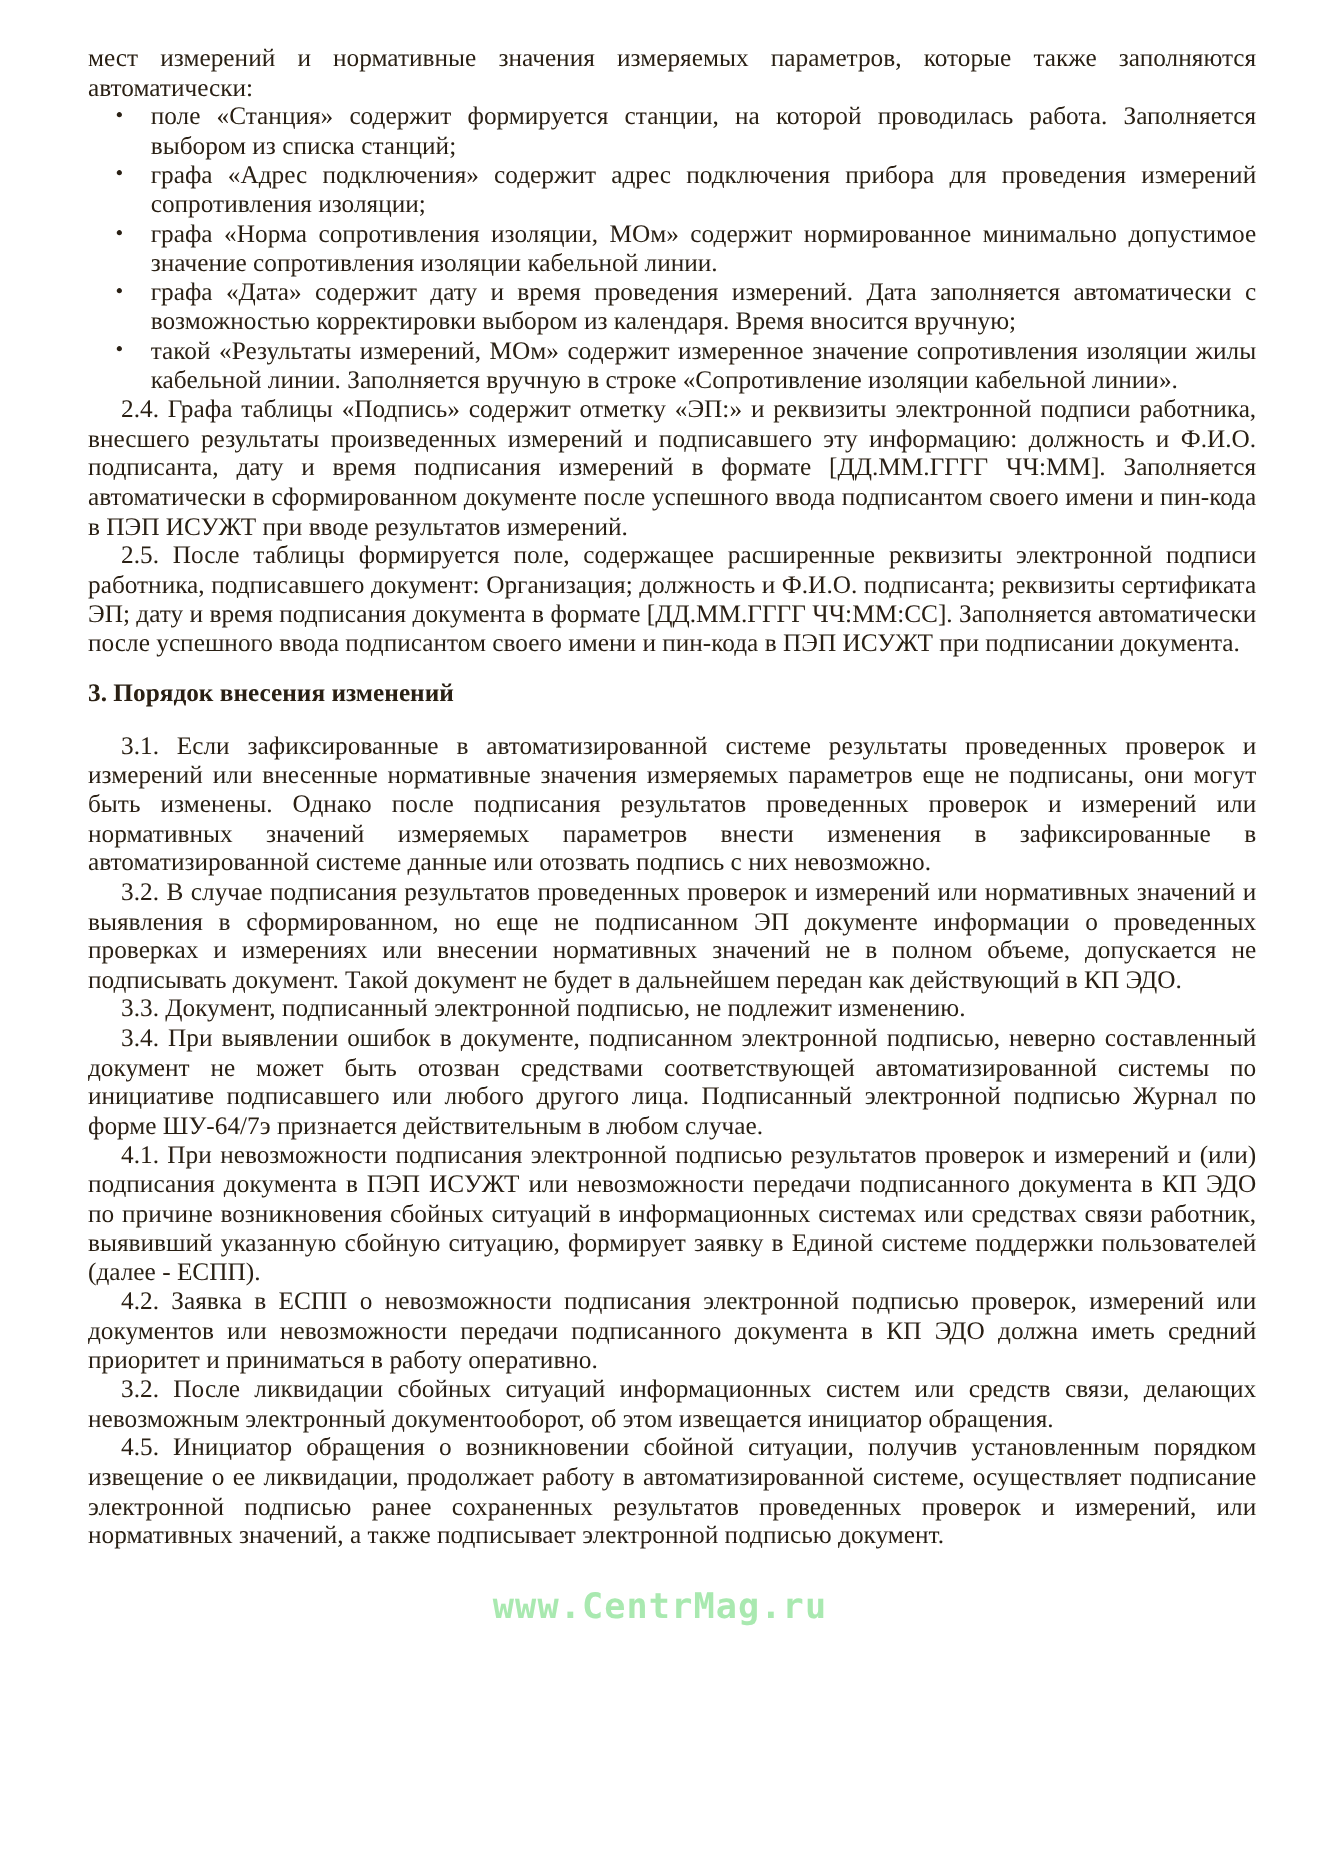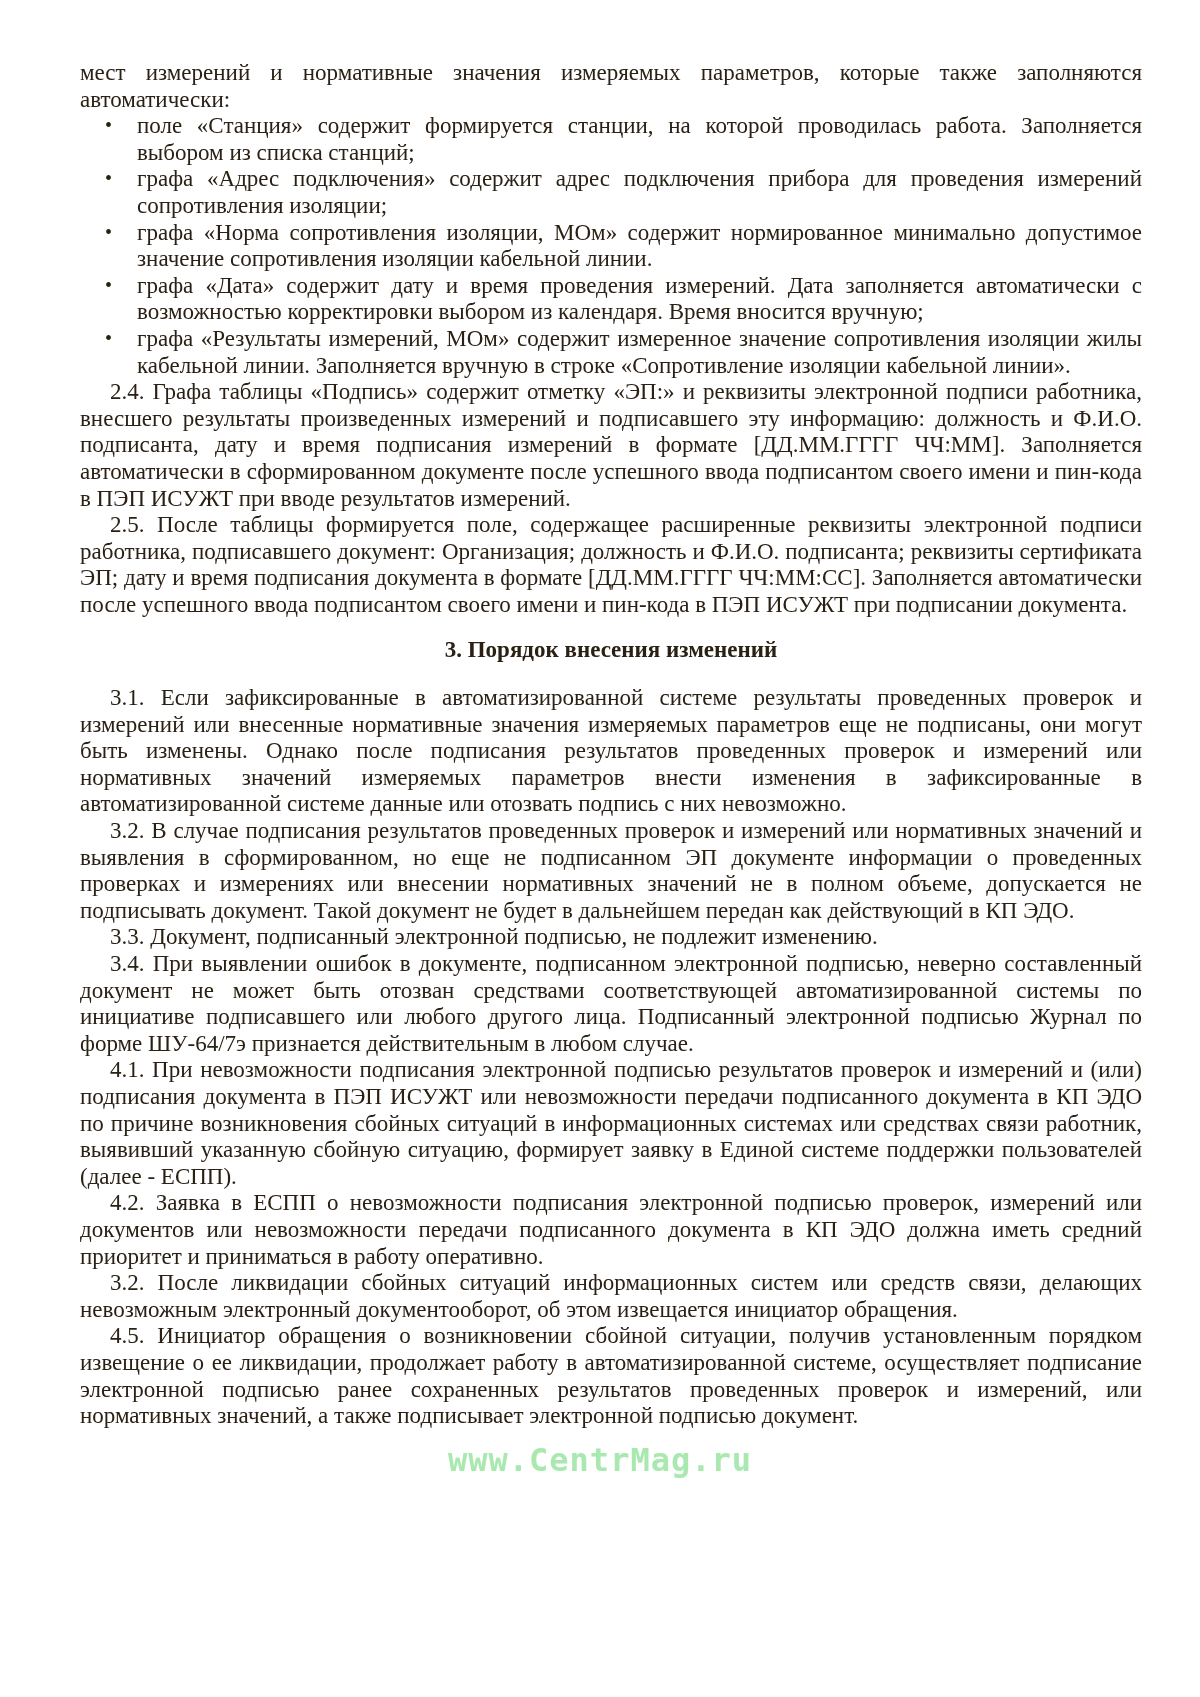--- a/index.html
+++ b/index.html
@@ -10,39 +10,38 @@
   .page {
     position: relative;
     width: 1200px;
     height: 1697px;
     box-sizing: border-box;
     background: #ffffff;
     color: #2a2014;
     font-family: "Liberation Serif", "DejaVu Serif", serif;
     font-size: 23px;
     line-height: 26.6px;
-    padding: 60px 58px 0 80px;
+    padding: 40px 58px 0 80px;
     text-align: justify;
     overflow: hidden;
   }
   .block { margin: 0; }
   .p  { text-indent: 30px; }
   .p0 { text-indent: 0; }
   .bullet {
     position: relative;
     padding-left: 57px;
   }
   .bullet .dot {
     position: absolute;
     left: 25px;
     top: -1px;
     font-size: 20px;
   }
   .h {
-    text-align: center;
     font-weight: bold;
     text-indent: 0;
     white-space: pre-line;
     margin: 19px 0 21px 0;
   }
   .watermark {
     position: absolute;
     top: 1447px;
     left: 50%;
     transform: translateX(-50%);
@@ -57,21 +56,21 @@
 </head>
 <body>
 
 <div class="page" style="color: rgb(42, 32, 20); background: rgb(255, 255, 255);">
   <div>
       <div class="block p0">мест измерений и нормативные значения измеряемых параметров, которые также заполняются автоматически:</div>
       <div class="block bullet bullet"><span class="dot">•</span><span>поле «Станция» содержит формируется станции, на которой проводилась работа. Заполняется выбором из списка станций;</span></div>
       <div class="block bullet bullet"><span class="dot">•</span><span>графа «Адрес подключения» содержит адрес подключения прибора для проведения измерений сопротивления изоляции;</span></div>
       <div class="block bullet bullet"><span class="dot">•</span><span>графа «Норма сопротивления изоляции, МОм» содержит нормированное минимально допустимое значение сопротивления изоляции кабельной линии.</span></div>
       <div class="block bullet bullet"><span class="dot">•</span><span>графа «Дата» содержит дату и время проведения измерений. Дата заполняется автоматически с возможностью корректировки выбором из календаря. Время вносится вручную;</span></div>
-      <div class="block bullet bullet"><span class="dot">•</span><span>графа «Результаты измерений, МОм» содержит измеренное значение сопротивления изоляции жилы кабельной линии. Заполняется вручную в строке «Сопротивление изоляции кабельной линии».</span></div>
+      <div class="block bullet bullet"><span class="dot">•</span><span>такой «Результаты измерений, МОм» содержит измеренное значение сопротивления изоляции жилы кабельной линии. Заполняется вручную в строке «Сопротивление изоляции кабельной линии».</span></div>
       <div class="block p">2.4. Графа таблицы «Подпись» содержит отметку «ЭП:» и реквизиты электронной подписи работника, внесшего результаты произведенных измерений и подписавшего эту информацию: должность и Ф.И.О. подписанта, дату и время подписания измерений в формате [ДД.ММ.ГГГГ ЧЧ:ММ]. Заполняется автоматически в сформированном документе после успешного ввода подписантом своего имени и пин-кода в ПЭП ИСУЖТ при вводе результатов измерений.</div>
       <div class="block p">2.5. После таблицы формируется поле, содержащее расширенные реквизиты электронной подписи работника, подписавшего документ: Организация; должность и Ф.И.О. подписанта; реквизиты сертификата ЭП; дату и время подписания документа в формате [ДД.ММ.ГГГГ ЧЧ:ММ:СС]. Заполняется автоматически после успешного ввода подписантом своего имени и пин-кода в ПЭП ИСУЖТ при подписании документа.</div>
       <div class="block h">3. Порядок внесения изменений</div>
       <div class="block p">3.1. Если зафиксированные в автоматизированной системе результаты проведенных проверок и измерений или внесенные нормативные значения измеряемых параметров еще не подписаны, они могут быть изменены. Однако после подписания результатов проведенных проверок и измерений или нормативных значений измеряемых параметров внести изменения в зафиксированные в автоматизированной системе данные или отозвать подпись с них невозможно.</div>
       <div class="block p">3.2. В случае подписания результатов проведенных проверок и измерений или нормативных значений и выявления в сформированном, но еще не подписанном ЭП документе информации о проведенных проверках и измерениях или внесении нормативных значений не в полном объеме, допускается не подписывать документ. Такой документ не будет в дальнейшем передан как действующий в КП ЭДО.</div>
       <div class="block p">3.3. Документ, подписанный электронной подписью, не подлежит изменению.</div>
       <div class="block p">3.4. При выявлении ошибок в документе, подписанном электронной подписью, неверно составленный документ не может быть отозван средствами соответствующей автоматизированной системы по инициативе подписавшего или любого другого лица. Подписанный электронной подписью Журнал по форме ШУ-64/7э признается действительным в любом случае.</div>
       <div class="block p">4.1. При невозможности подписания электронной подписью результатов проверок и измерений и (или) подписания документа в ПЭП ИСУЖТ или невозможности передачи подписанного документа в КП ЭДО по причине возникновения сбойных ситуаций в информационных системах или средствах связи работник, выявивший указанную сбойную ситуацию, формирует заявку в Единой системе поддержки пользователей (далее - ЕСПП).</div>
       <div class="block p">4.2. Заявка в ЕСПП о невозможности подписания электронной подписью проверок, измерений или документов или невозможности передачи подписанного документа в КП ЭДО должна иметь средний приоритет и приниматься в работу оперативно.</div>
       <div class="block p">3.2. После ликвидации сбойных ситуаций информационных систем или средств связи, делающих невозможным электронный документооборот, об этом извещается инициатор обращения.</div>

